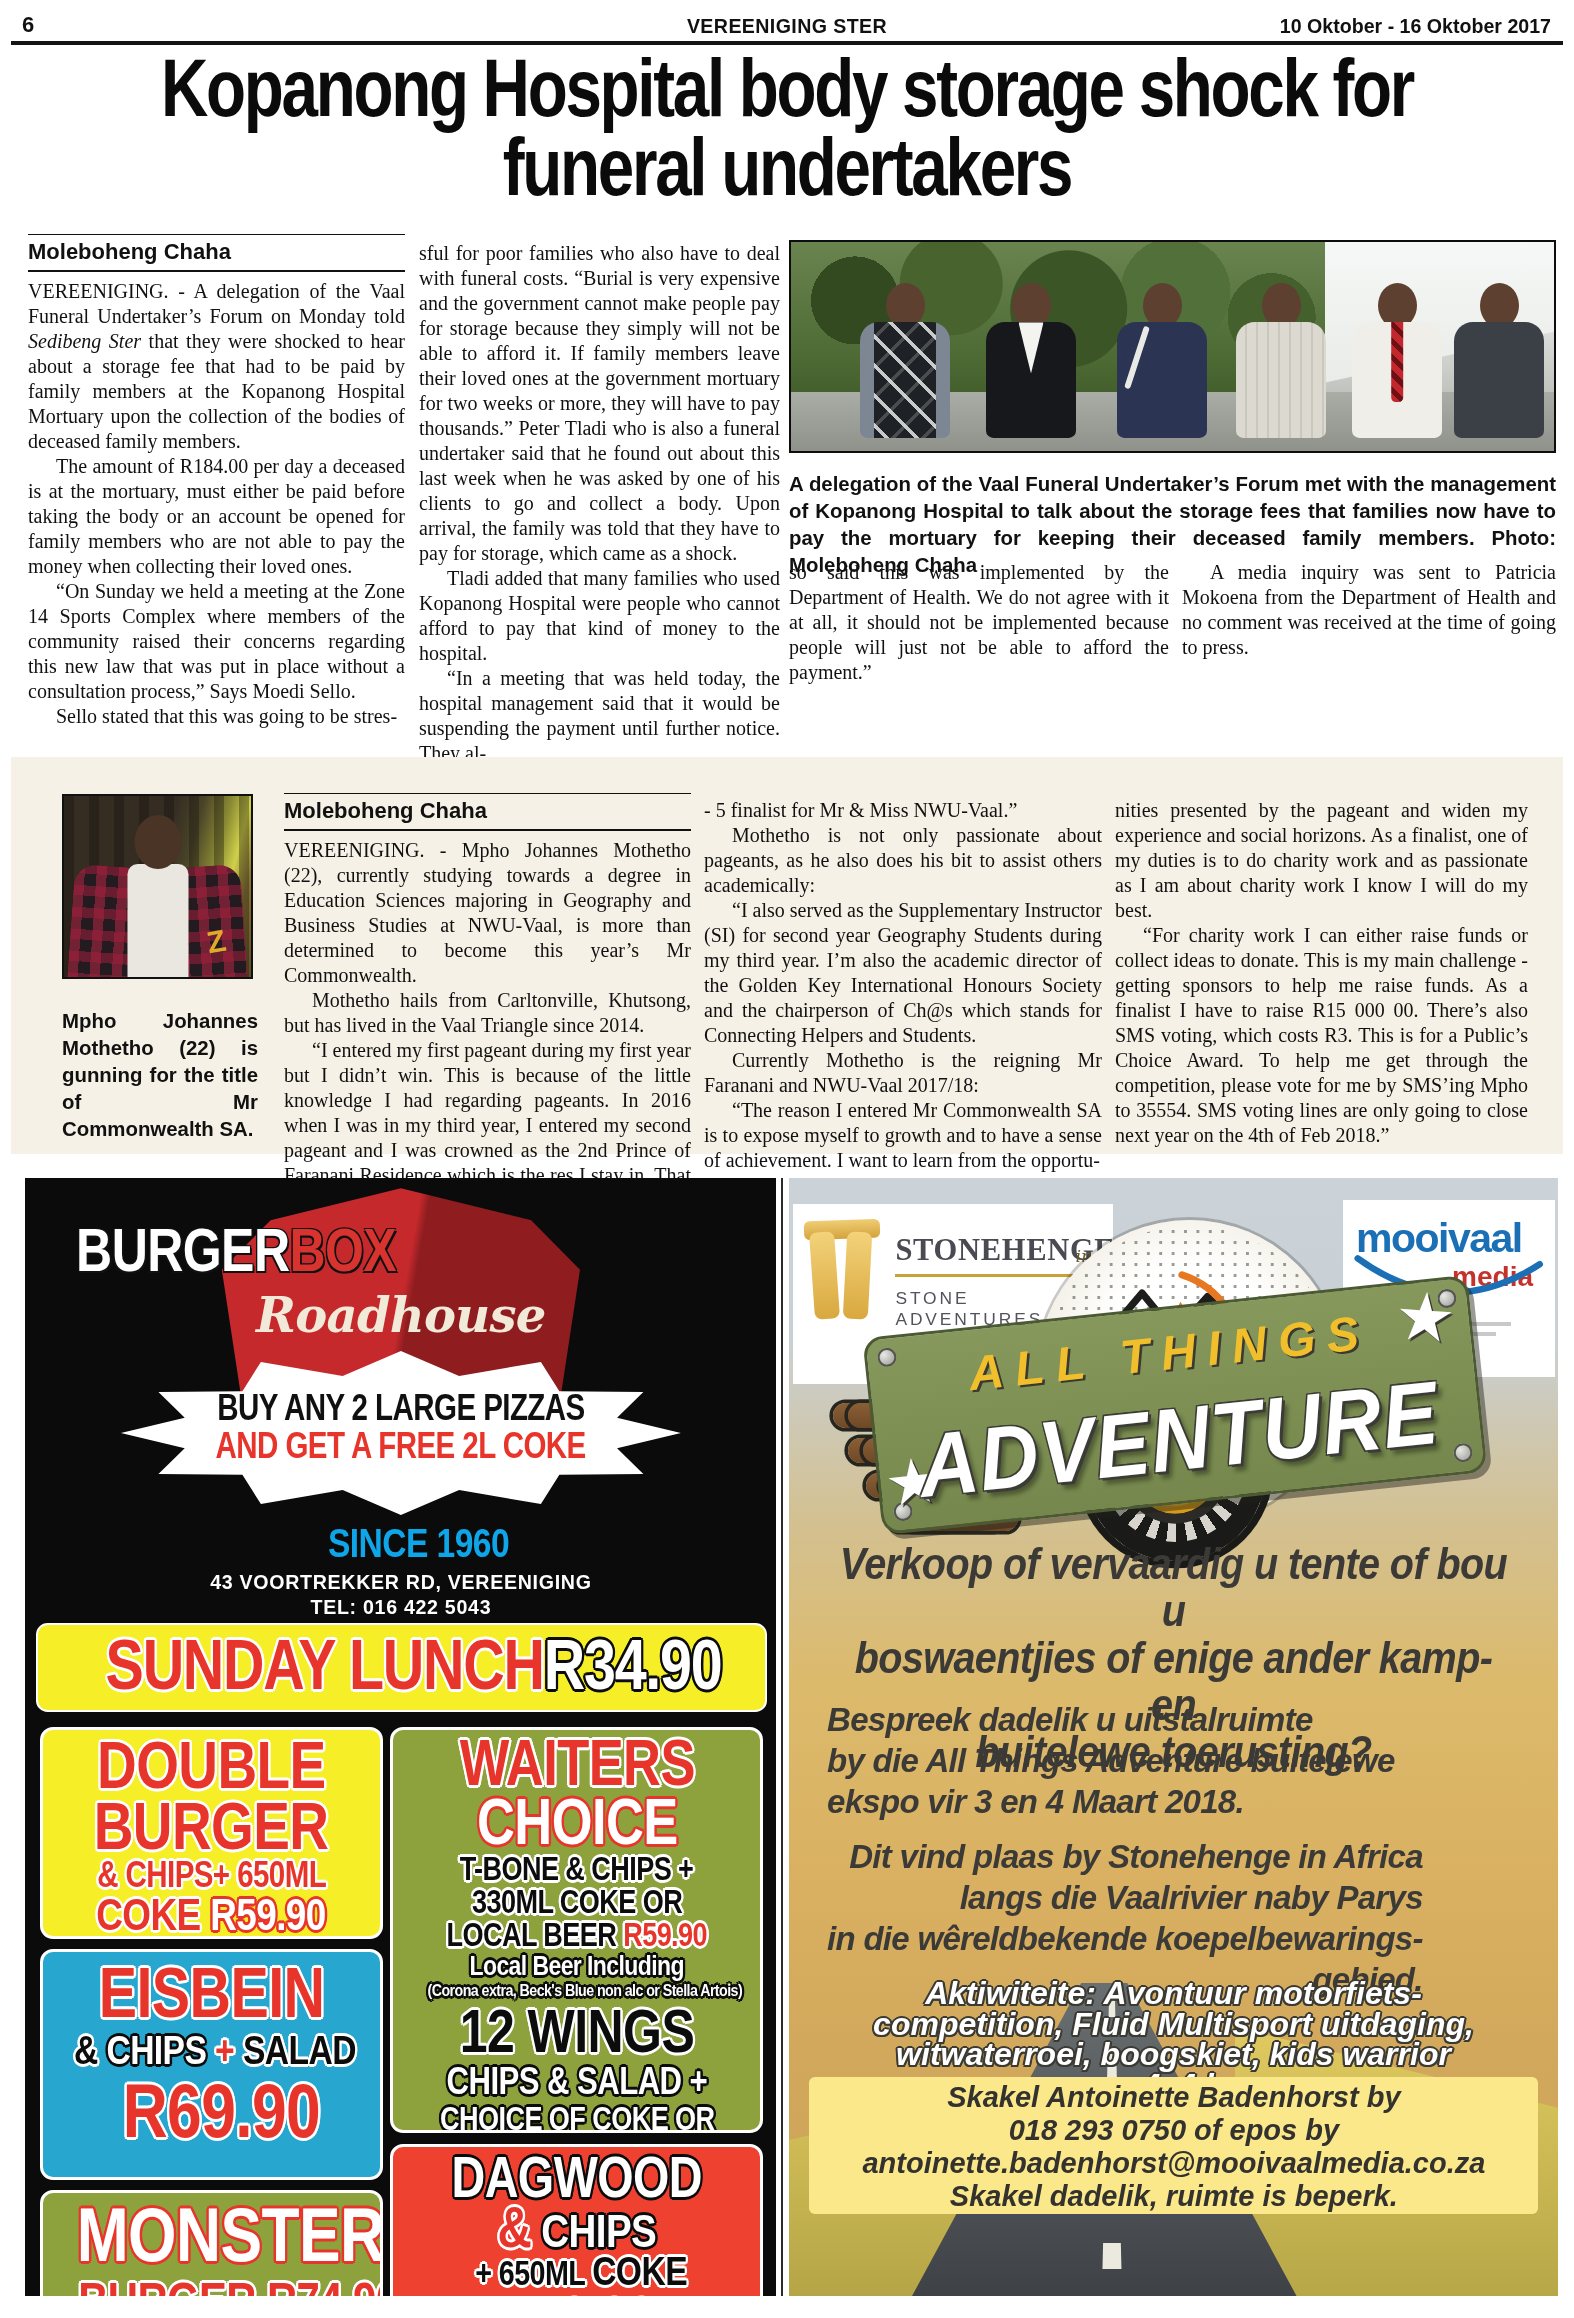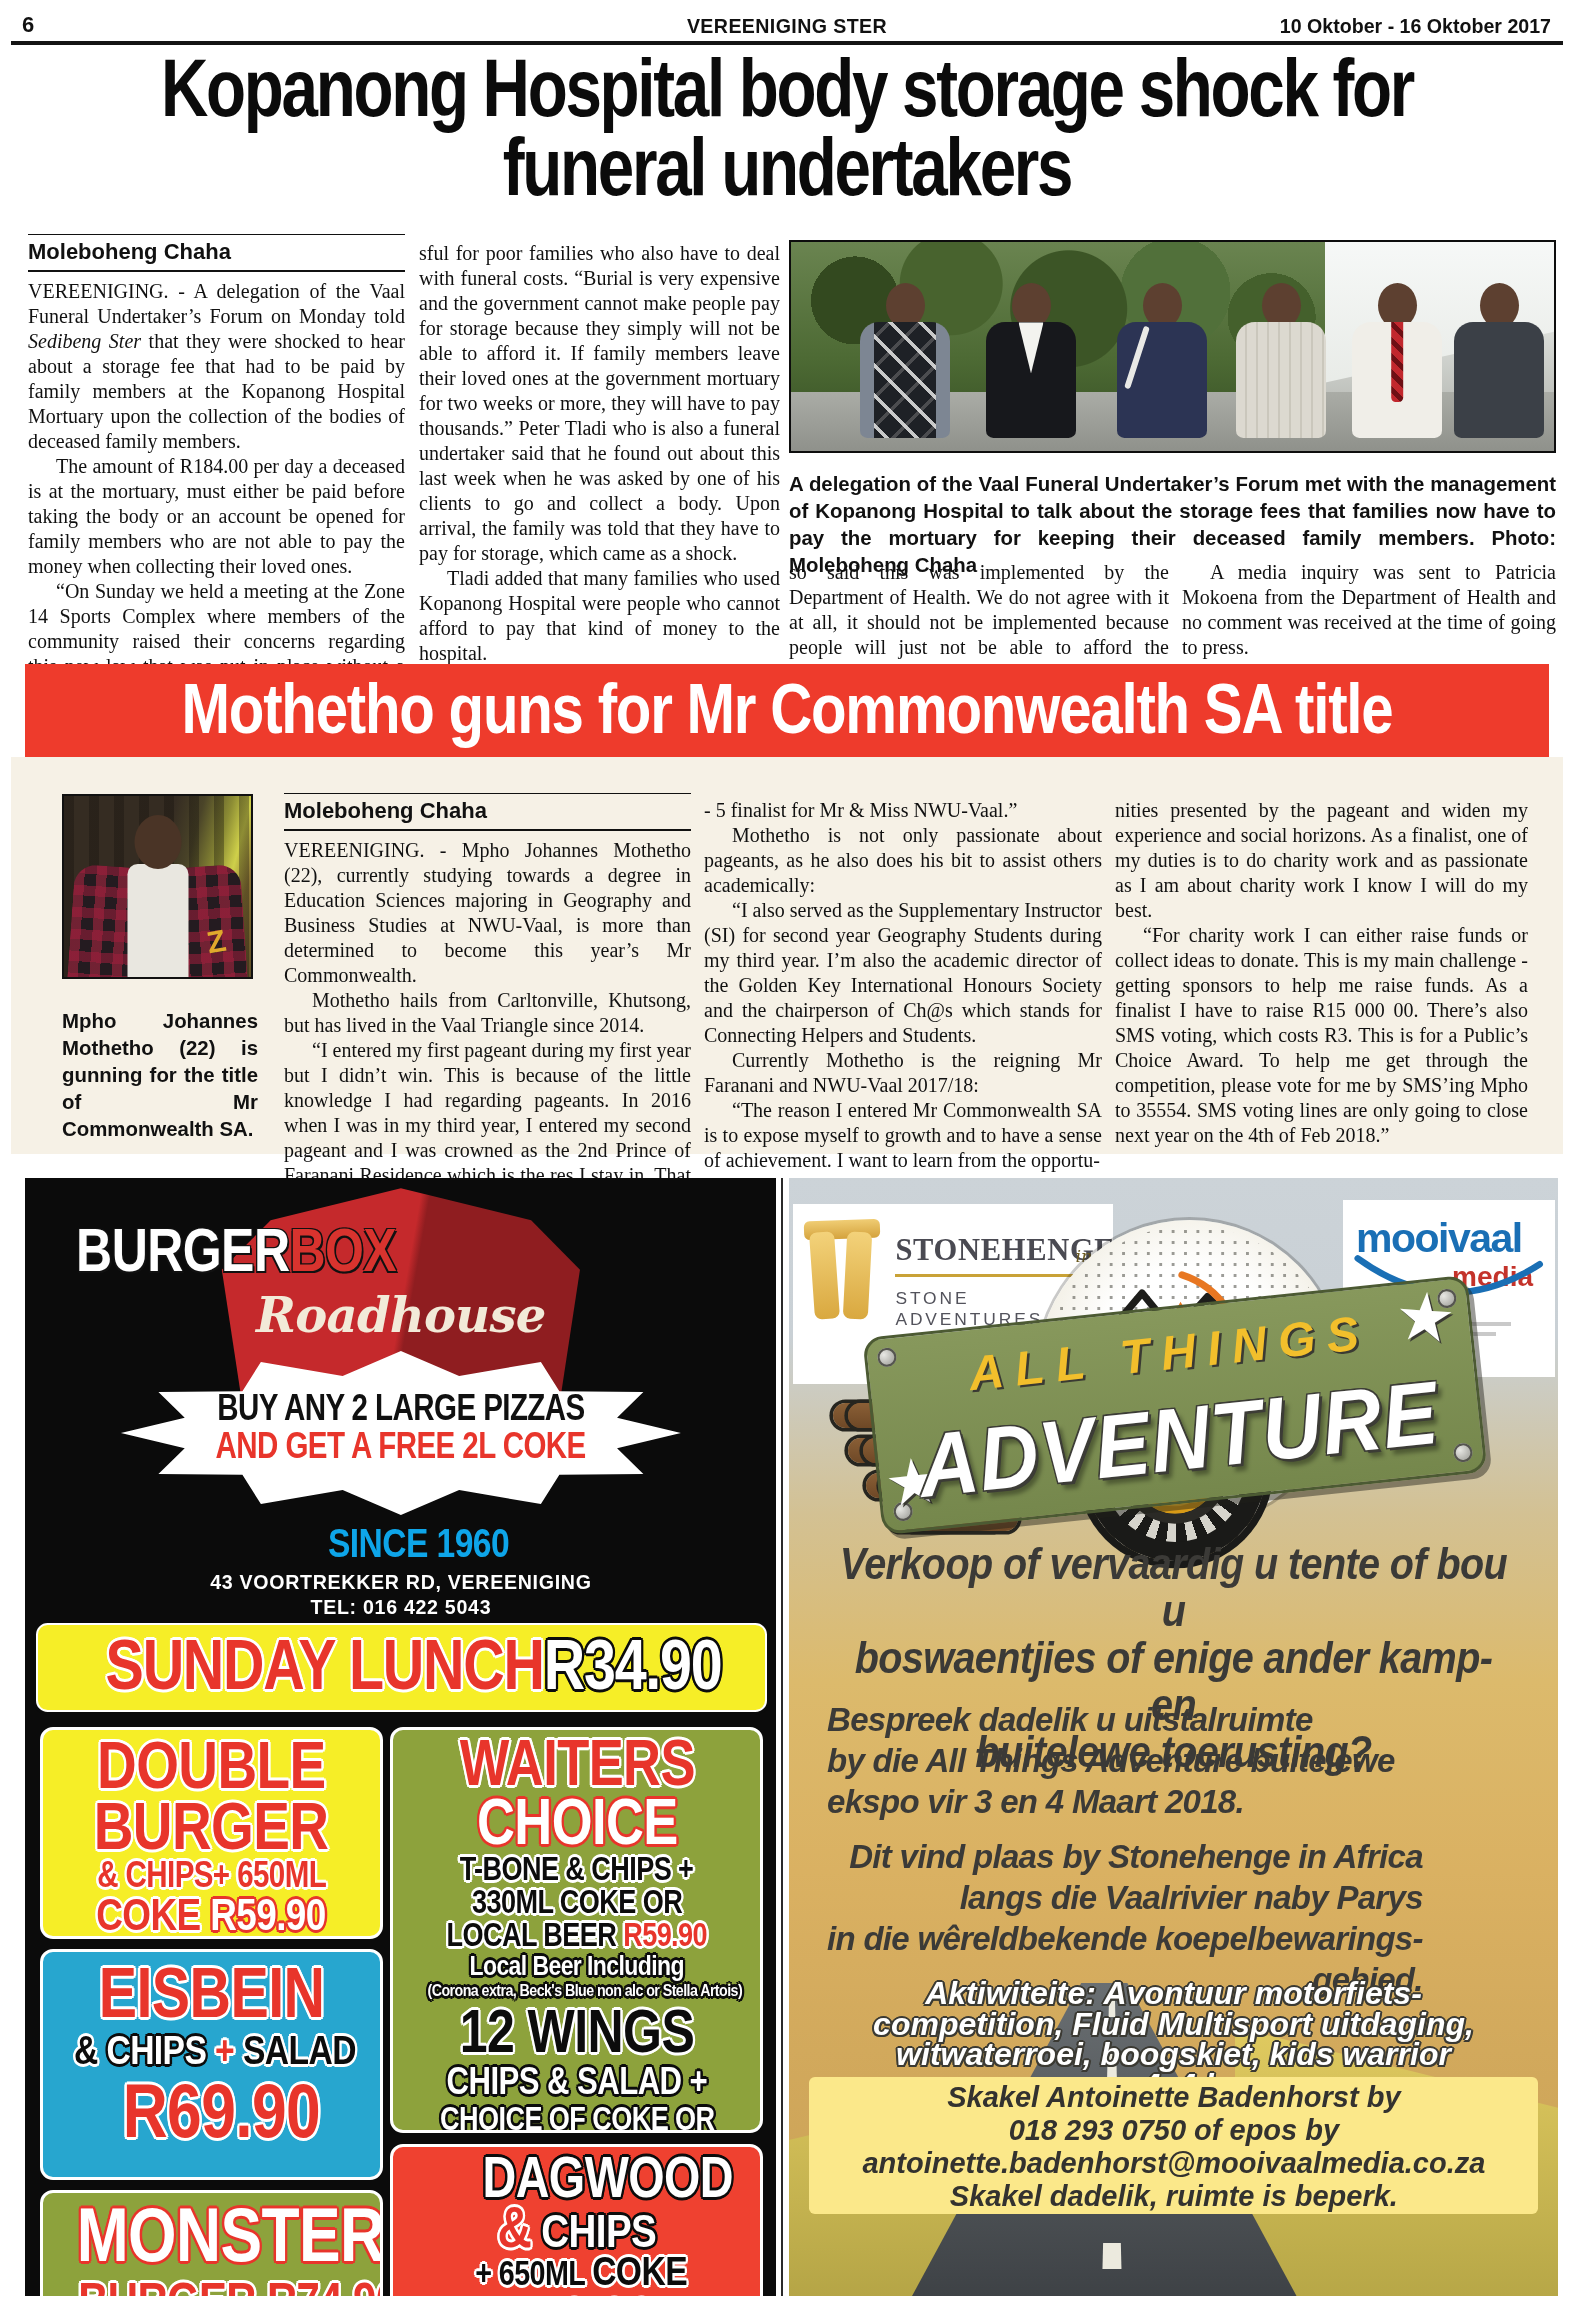--- a/index.html
+++ b/index.html
@@ -294,23 +294,20 @@
   </div>
 
   <div class="abs caption just cap1">A delegation of the Vaal Funeral Undertaker’s Forum met with the management of Kopanong Hospital to talk about the storage fees that families now have to pay the mortuary for keeping their deceased  family members. Photo: Moleboheng Chaha</div>
   <div class="abs col just s1c3">
     <p class="noind">so said this was implemented by the Department of Health. We do not agree with it at all, it should not be implemented because people will just not be able to afford the payment.”</p>
   </div>
   <div class="abs col just s1c4">
     <p>A  media inquiry was sent to Patricia Mokoena from the Department of Health and no comment was received at the time of going to press.</p>
   </div>
 
-  <div class="abs banner">
-    <div>Mothetho guns for Mr Commonwealth SA title</div>
-  </div>
 
   <div class="abs cream"></div>
 
   <div class="abs photo2">
     <div class="streaks"></div>
     <div class="m-jkt m-jl"></div>
     <div class="m-jkt m-jr"></div>
     <div class="m-shirt"></div>
     <div class="m-head"></div>
     <div class="m-z">Z</div>
@@ -380,21 +377,21 @@
       <div style="font-size:33px;line-height:33px;"><span class="sqz"><span class="blk olw">LOCAL BEER</span> <span class="red olw">R59.90</span></span></div>
       <div style="font-size:28px;line-height:29px;" class="wht olb"><span class="sqz">Local Beer Including</span></div>
       <div style="font-size:17.4px;line-height:20.4px;" class="wht olb"><span class="sqz">(Corona extra, Beck's Blue non alc or Stella Artois)</span></div>
       <div style="font-size:61px;line-height:61px;" class="blk olw"><span class="sqz">12 WINGS</span></div>
       <div style="font-size:38px;line-height:39px;" class="wht olb"><span class="sqz">CHIPS &amp; SALAD +</span></div>
       <div style="font-size:33px;line-height:35px;" class="wht olb"><span class="sqz">CHOICE OF COKE OR</span></div>
 
     </div>
 
     <div class="panel pnl-dag">
-      <div style="font-size:57px;line-height:54px;margin-top:2.9px;text-align:right;" class="wht olb"><span class="sqz">DAGWOOD</span></div>
+      <div style="font-size:57px;line-height:54px;margin-top:2.9px;" class="wht olb"><span class="sqz">DAGWOOD</span></div>
       <div style="font-size:47px;line-height:45px;"><span class="sqz"><span class="red olw" style="font-size:58px;">&amp;</span> <span class="wht olb">CHIPS</span></span></div>
       <div style="font-size:35px;line-height:36px;margin-left:9px;"><span class="sqz"><span class="blk olw">+ 650ML</span> <span class="blk olw" style="font-size:41px;">COKE</span></span></div>
       <div style="font-size:60px;line-height:57px;" class="red olw"><span class="sqz">R59.90</span></div>
     </div>
 
   </div>
 
   <div class="abs ad-divider"></div>
 
   <div class="abs adR">

